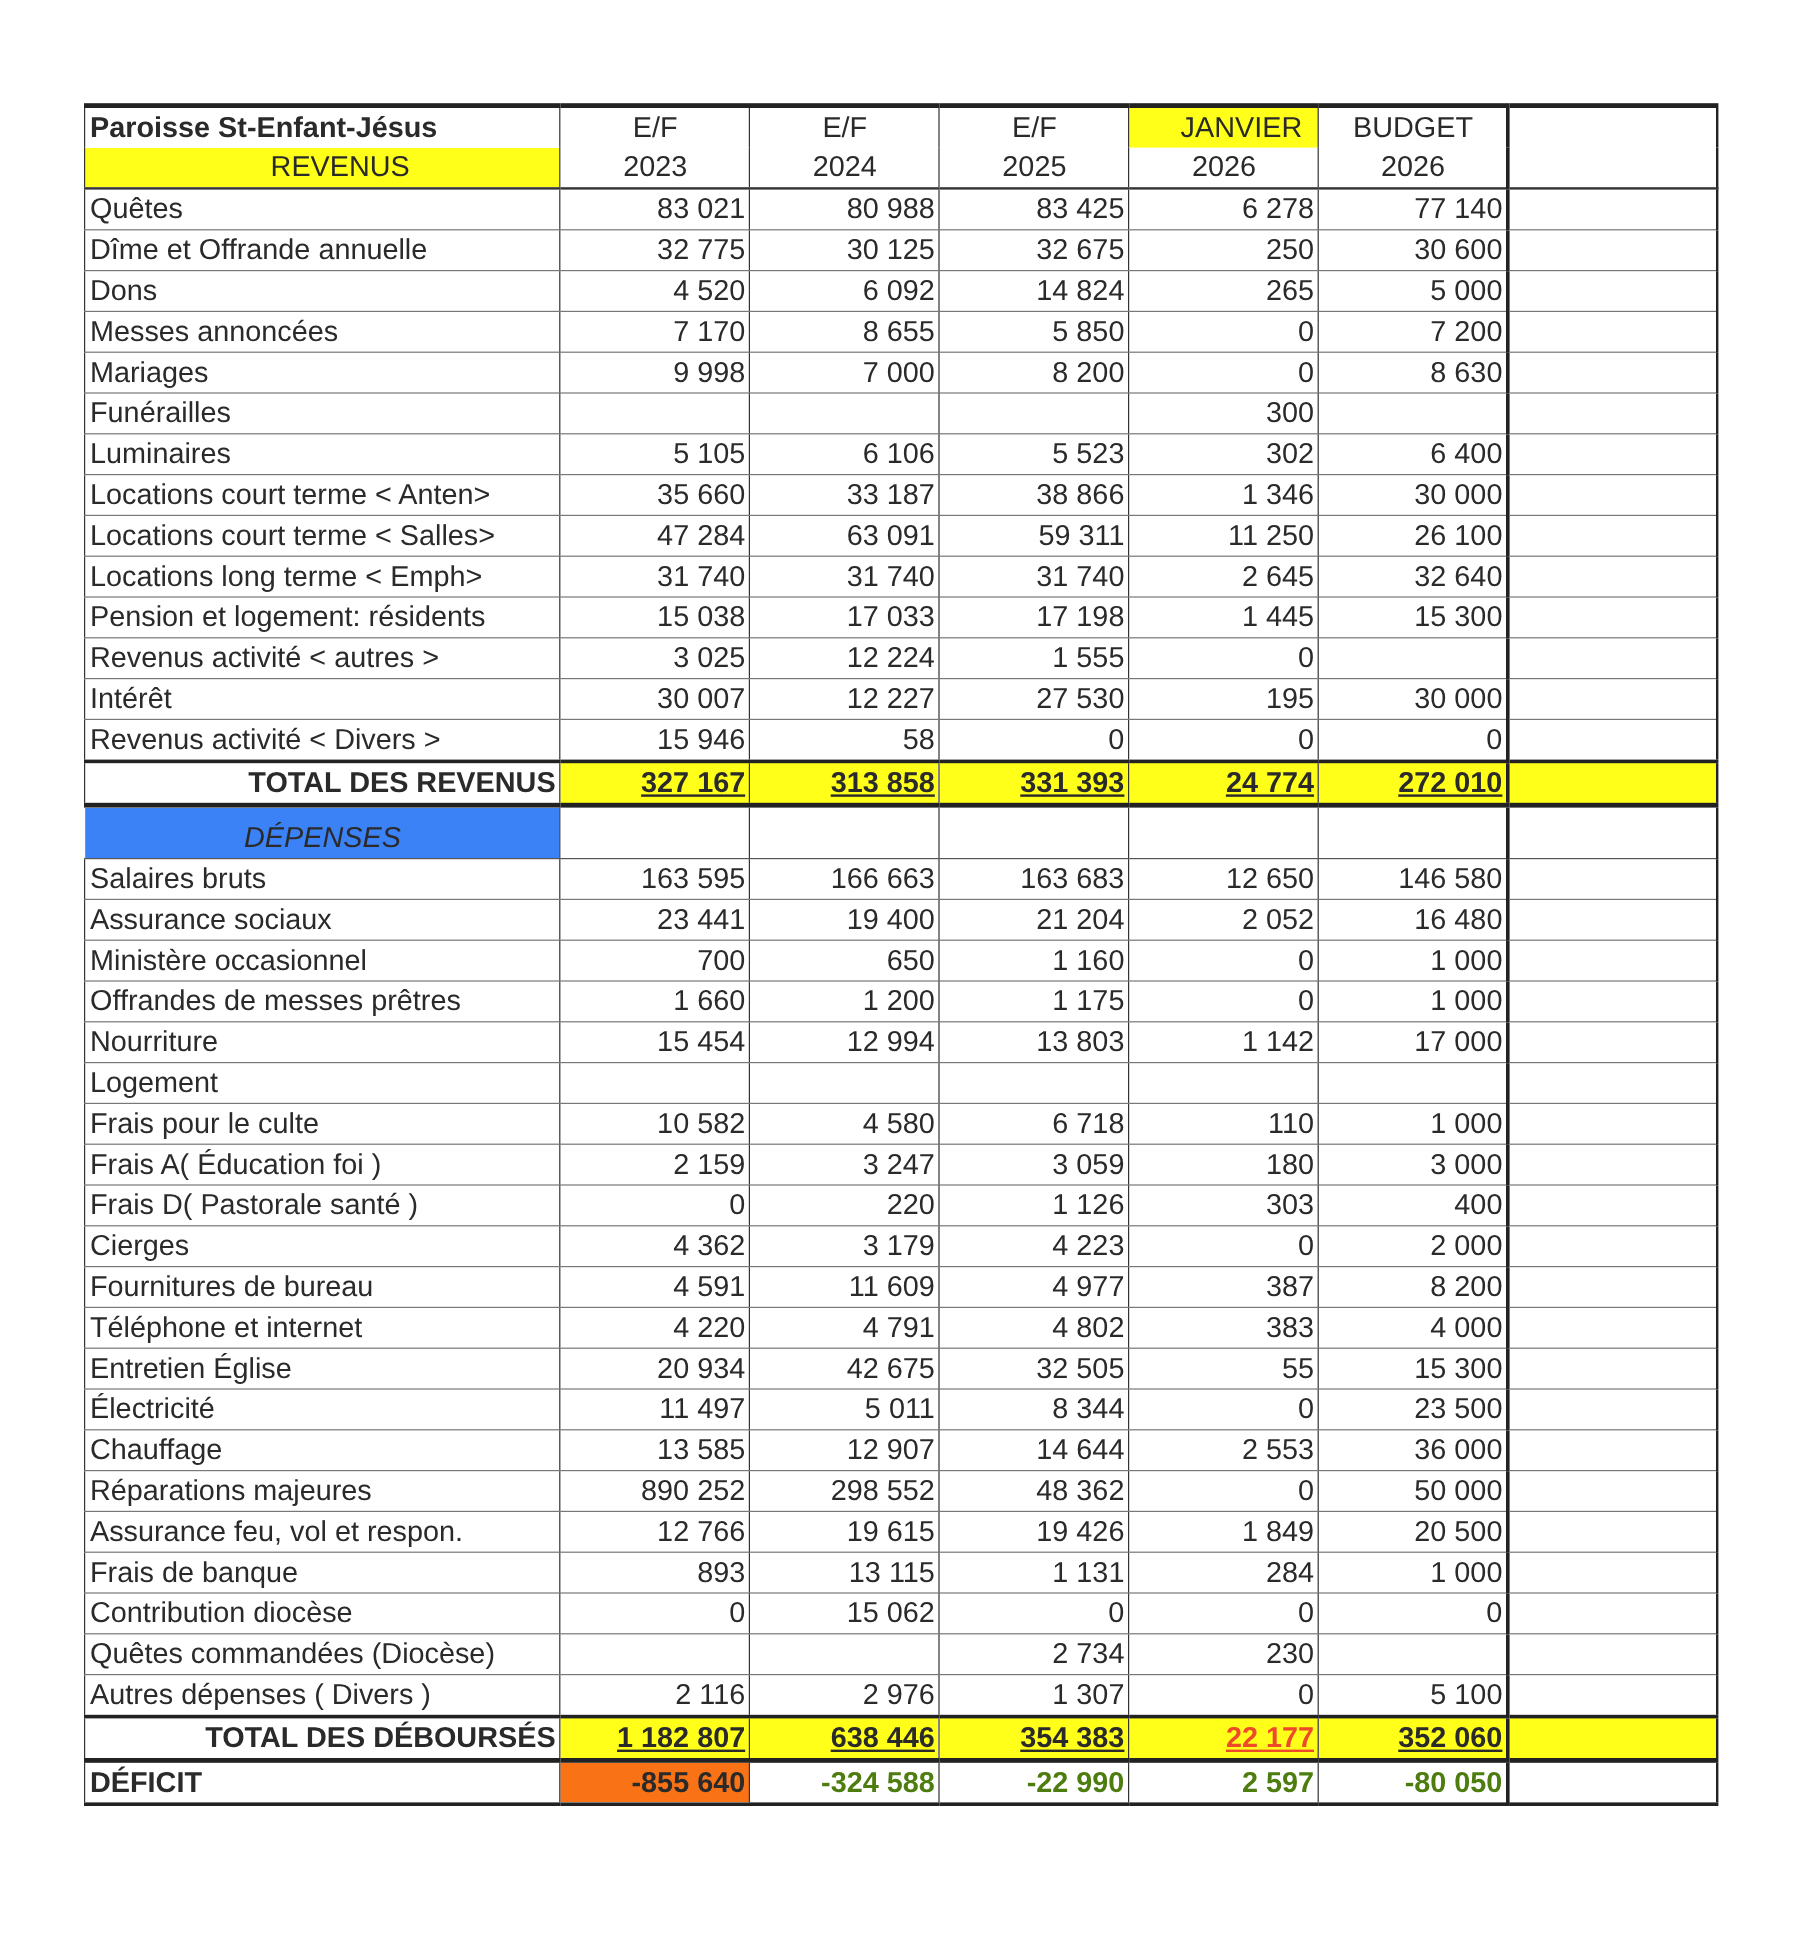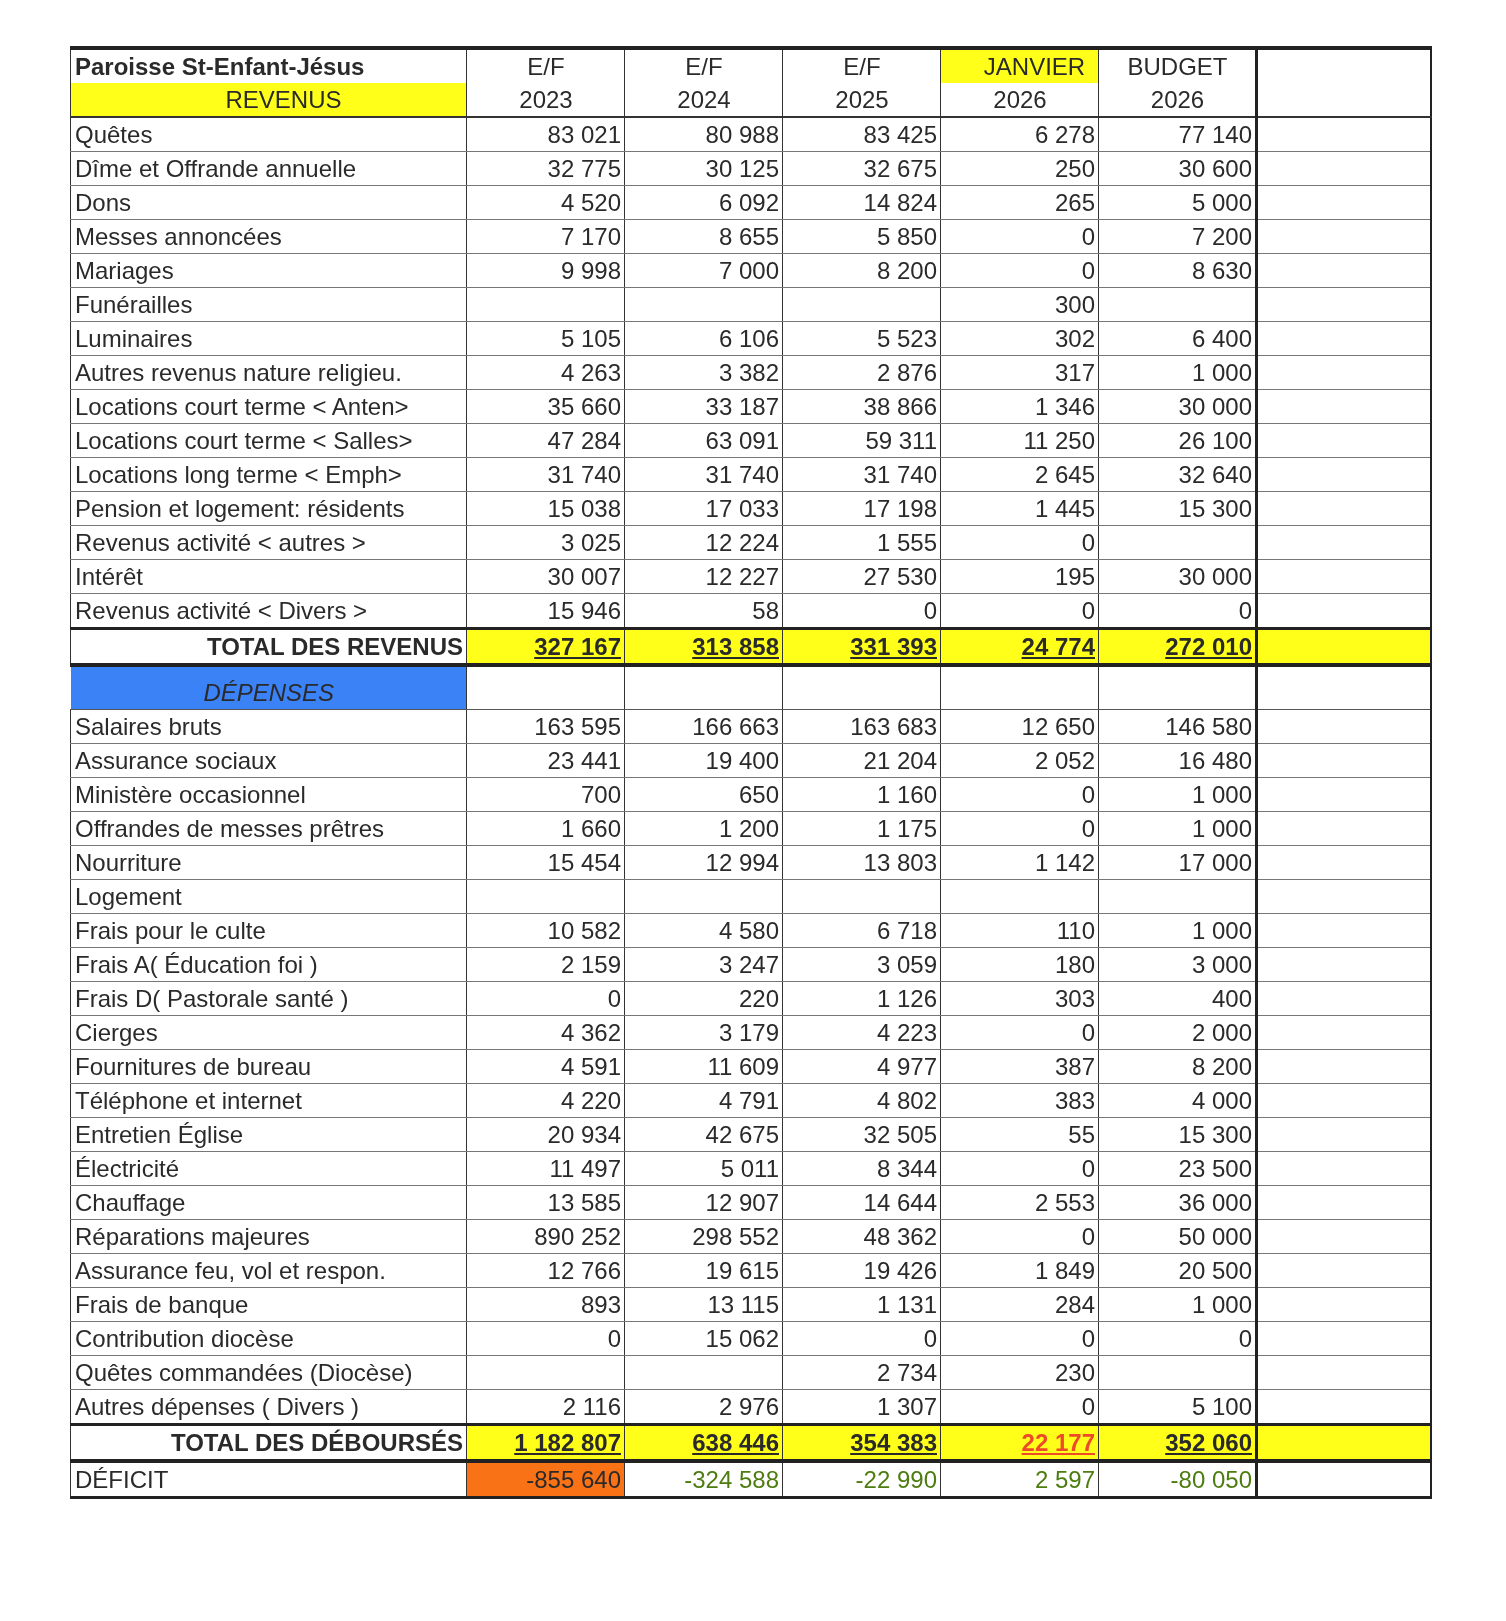--- a/index.html
+++ b/index.html
@@ -1,38 +1,38 @@
 <!DOCTYPE html>
 <html><head>
 <meta charset="utf-8">
 <style>
   html, body { margin: 0; padding: 0; background: #ffffff; }
   body { width: 1506px; height: 1621px; position: relative; overflow: hidden; font-family: "Liberation Sans", sans-serif; color: #2a2a2a; }
   .sheet { position: absolute; left: 70px; top: 46px; width: 1360px; }
-  table { border-collapse: collapse; table-layout: fixed; width: 1360px; }
+  table { border-collapse: collapse; table-layout: fixed; width: 1360px; margin-top: 40px; }
   col.c0 { width: 396px; }
   col.cn { width: 158px; }
   col.ce { width: 174px; }
   td { height: 33px; padding: 0 3px 0 4px; font-size: 24px; line-height: 33px; border-left: 1.5px solid #333; border-right: 1.5px solid #333; border-bottom: 1px solid #777; white-space: nowrap; overflow: hidden; }
   td.lbl { text-align: left; }
   td.num { text-align: right; }
   td.ext { border-right: 2.5px solid #222; }
   td.bud { border-right: 3px solid #222; }
   tr.top td { border-top: 4px solid #222; }
   tr.h1 td { border-bottom: none; }
   tr.h1 td.title { font-weight: bold; }
   tr.h1 td.c, tr.h2 td.c { text-align: center; }
   tr.h2 td { border-bottom: 2.5px solid #333; }
   .hl { background: #ffff1a; padding-left: 33px; }
   tr.total td { font-weight: bold; border-top: 3px solid #222; border-bottom: 4px solid #222; }
   tr.total td.lbl { background: #ffffff; text-align: right; }
   tr.total td.y { background: #ffff1a; text-decoration: underline; }
   tr.spacer td { height: 42px; border-bottom: 1px solid #555; }
   tr.spacer td.lbl { background: #3b82f6; text-align: center; vertical-align: bottom; border-left: none; font-style: italic; }
-  tr.deficit td { font-weight: normal; border-bottom: 3.5px solid #222; }
+  tr.deficit td { font-weight: bold; border-bottom: 3.5px solid #222; }
   tr.deficit td.y { background: #f97316; }
   .red { color: #4d7c0f; }
   .redt { color: #ee4a2a; }
 </style>
 </head>
 <body>
 
 <div class="sheet">
   <table>
     <colgroup>
@@ -122,29 +122,20 @@
         <tr>
           <td class="lbl">Luminaires</td>
           <td class="num">5 105</td>
           <td class="num">6 106</td>
           <td class="num">5 523</td>
           <td class="num">302</td>
           <td class="num bud">6 400</td>
           <td class="ext"></td>
         </tr>
         <tr>
-          <td class="lbl">Autres revenus nature religieu.</td>
-          <td class="num">4 263</td>
-          <td class="num">3 382</td>
-          <td class="num">2 876</td>
-          <td class="num">317</td>
-          <td class="num bud">1 000</td>
-          <td class="ext"></td>
-        </tr>
-        <tr>
           <td class="lbl">Locations court terme &lt; Anten&gt;</td>
           <td class="num">35 660</td>
           <td class="num">33 187</td>
           <td class="num">38 866</td>
           <td class="num">1 346</td>
           <td class="num bud">30 000</td>
           <td class="ext"></td>
         </tr>
         <tr>
           <td class="lbl">Locations court terme &lt; Salles&gt;</td>

